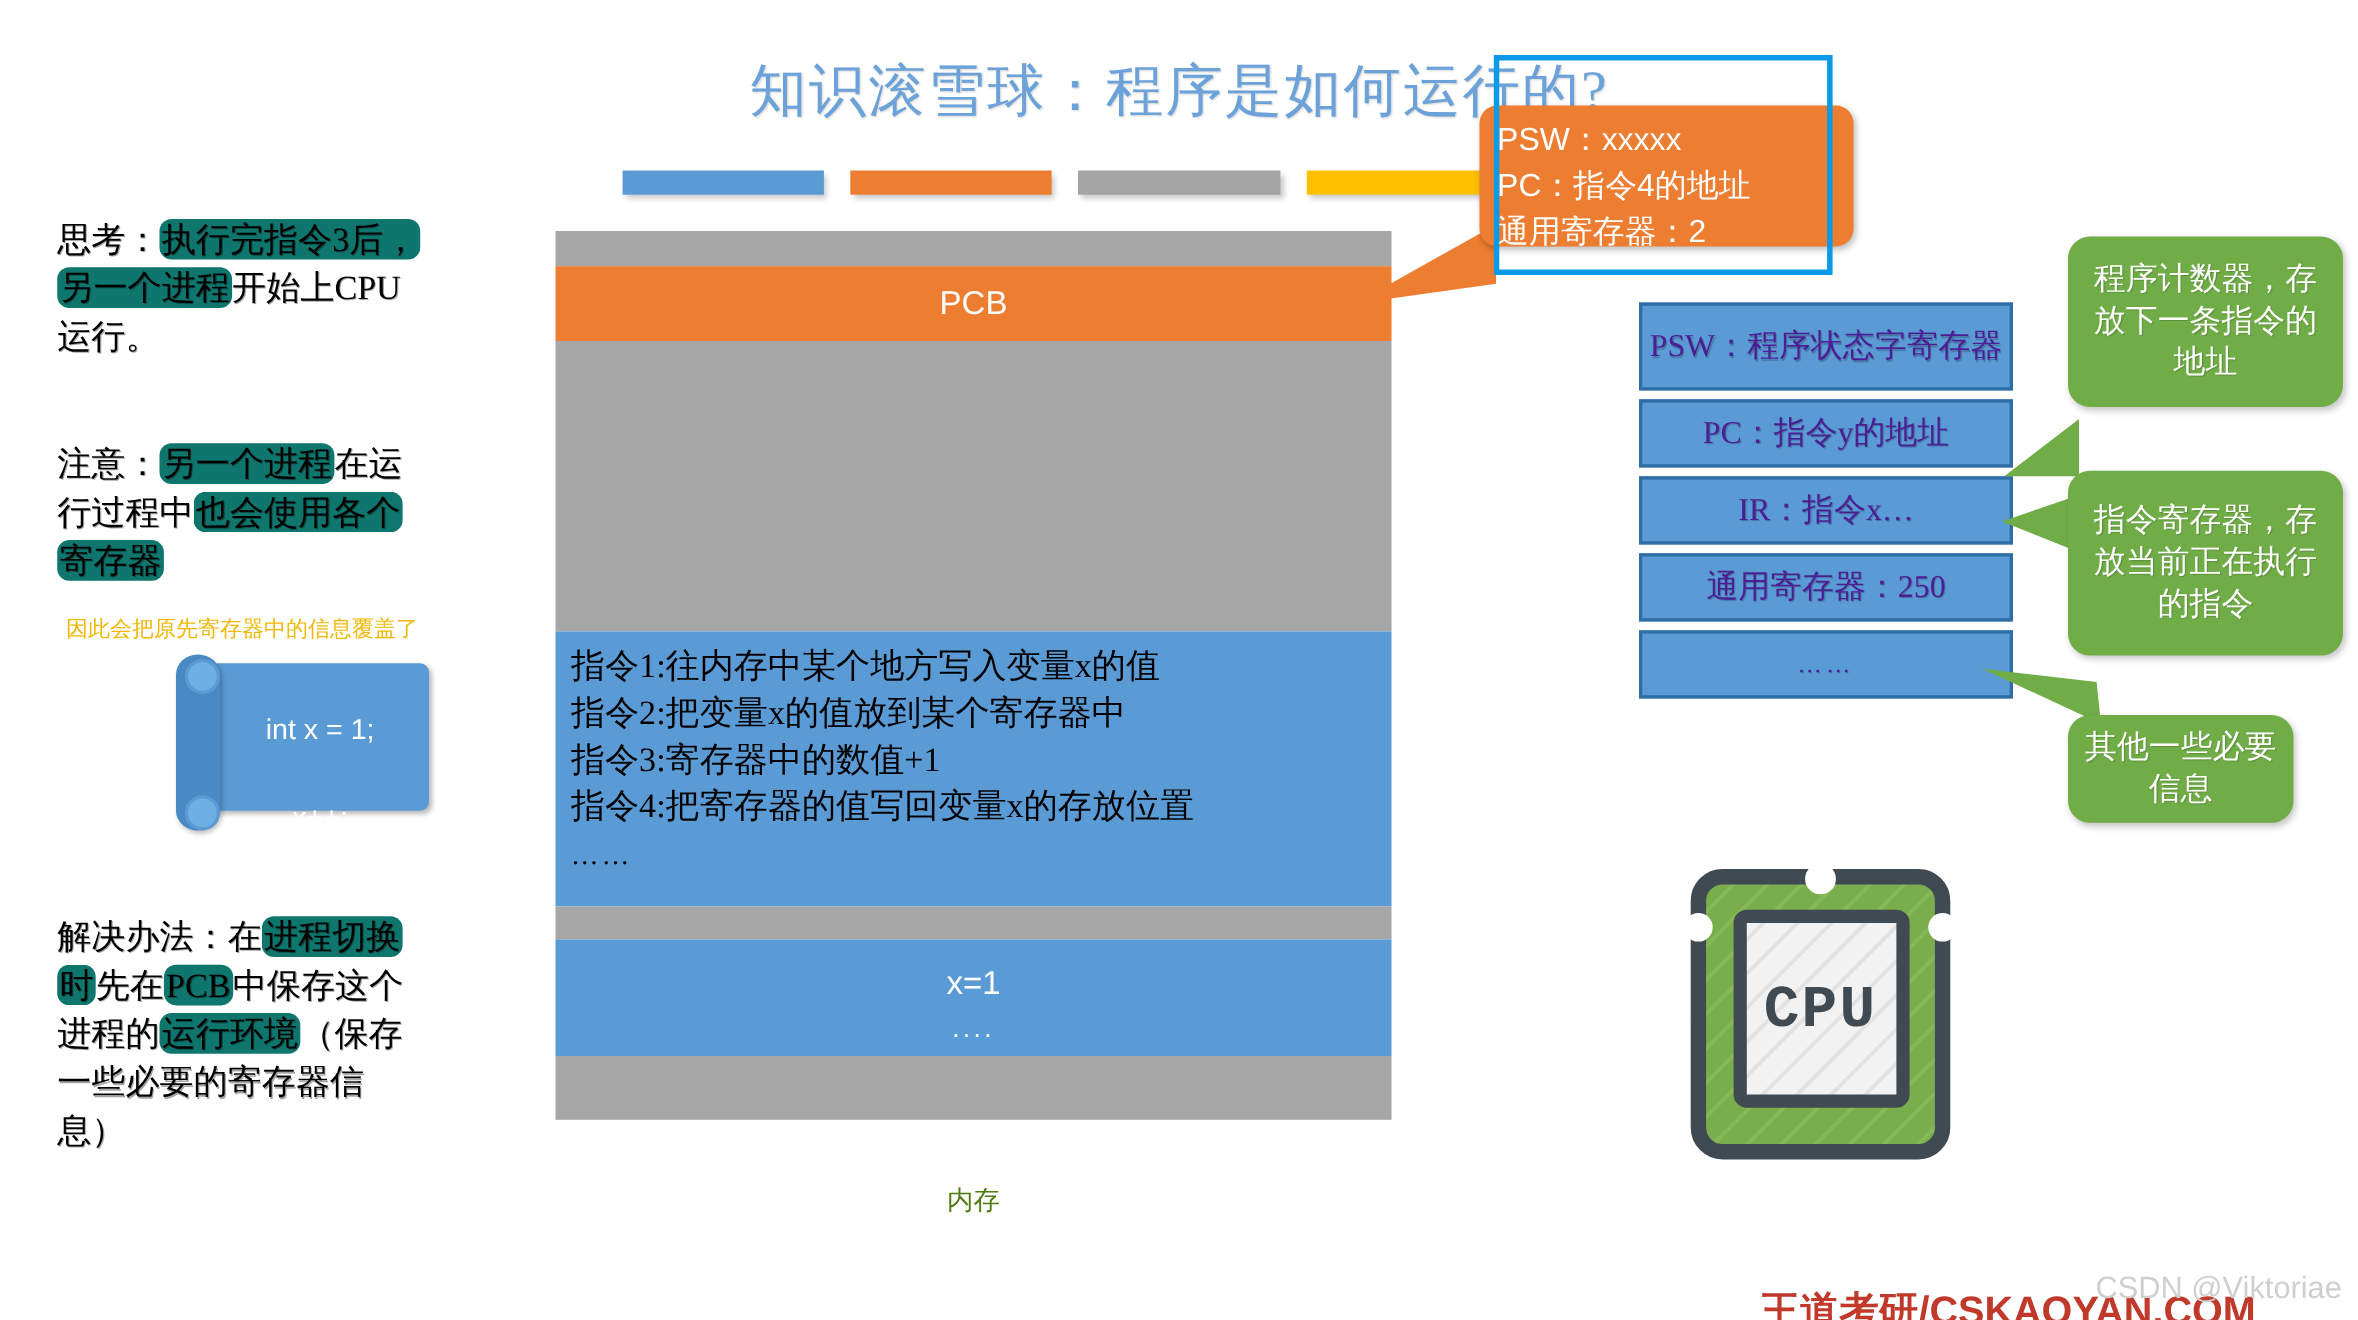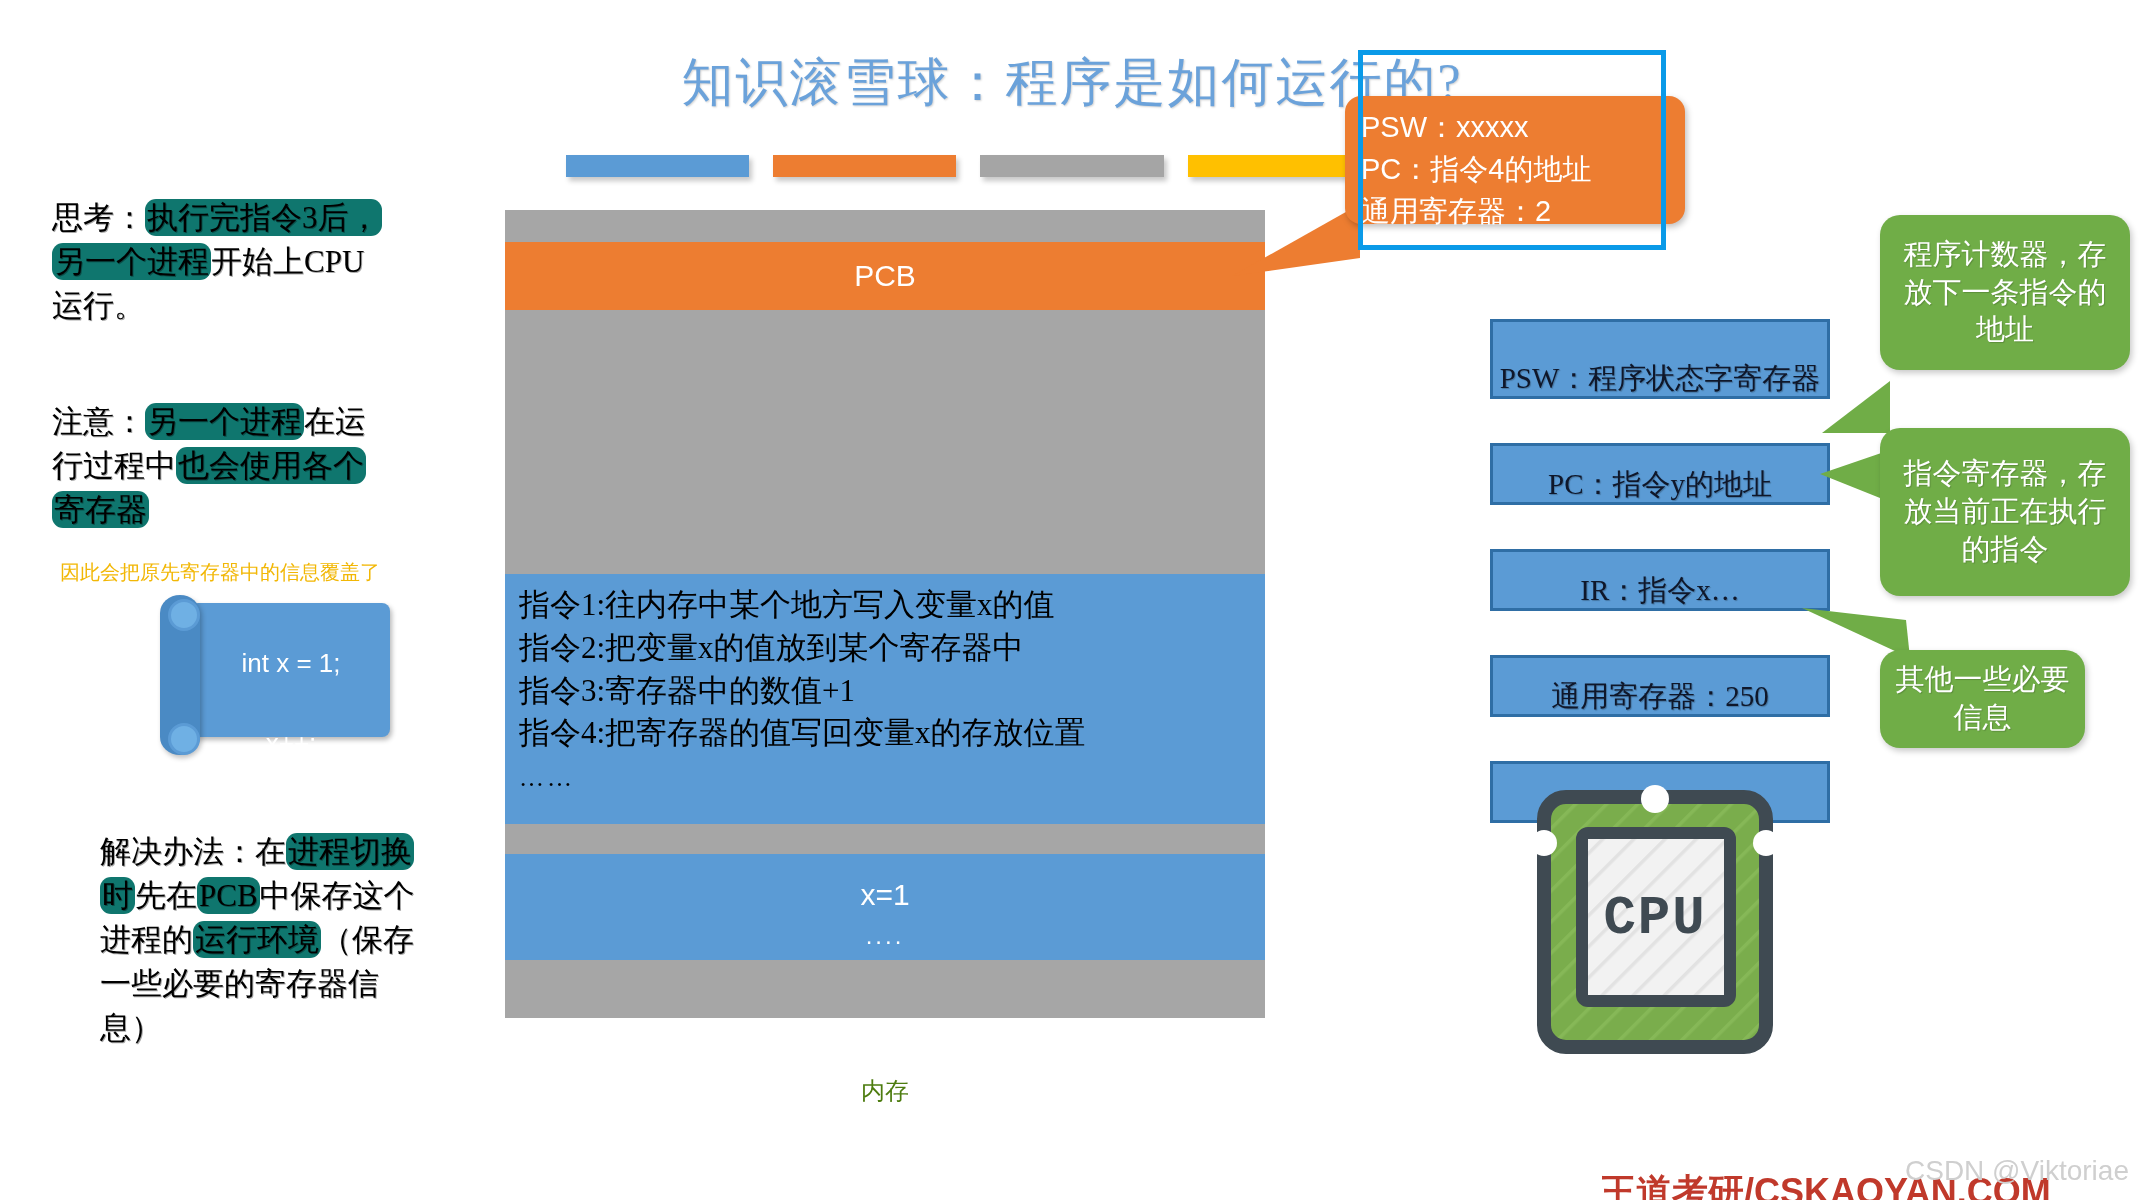--- a/index.html
+++ b/index.html
@@ -24,21 +24,21 @@
     font-size:31px;line-height:1.42;color:#000;
     font-family:"Liberation Serif","DejaVu Serif",serif;
     text-shadow:1px 1px 0 rgba(0,0,0,.35);
   }
   .hl{background:#0f766e;border-radius:11px;padding:1px 2px;box-decoration-break:clone;
       -webkit-box-decoration-break:clone;}
   #think{left:52px;top:196px;width:330px;}
   #notice{left:52px;top:400px;width:330px;}
   #note-yellow{left:60px;top:560px;width:430px;font-size:20px;color:#f2b705;
      font-family:"Liberation Sans","DejaVu Sans",sans-serif;text-shadow:none;line-height:1.2;}
-  #solution{left:52px;top:830px;width:340px;margin-left:48px;}
+  #solution{left:52px;top:830px;width:340px;}
 
   
   #scroll-wrap{left:160px;top:595px;width:230px;height:165px;}
   .scroll-body{position:absolute;left:32px;top:8px;width:198px;height:134px;background:#5b9bd5;
       border-radius:6px 8px 8px 6px;box-shadow:2px 3px 5px rgba(0,0,0,.28);}
   .scroll-spine{position:absolute;left:0px;top:0px;width:40px;height:160px;background:#4a8ac4;
       border-radius:20px/18px;box-shadow:2px 3px 5px rgba(0,0,0,.25);}
   .scroll-curl{position:absolute;left:8px;top:4px;width:26px;height:26px;border-radius:50%;
       background:#6fb0e4;border:3px solid #5b9bd5;}
   .scroll-curl2{position:absolute;left:8px;top:128px;width:26px;height:26px;border-radius:50%;
@@ -68,23 +68,23 @@
     border-radius:16px;box-shadow:2px 3px 6px rgba(0,0,0,.25);}
   #orange-callout .oline{color:#fff;font-size:29px;line-height:1.45;padding-left:16px;
     font-family:"Liberation Sans","DejaVu Sans",sans-serif;white-space:nowrap;}
   #orange-tail{left:1230px;top:200px;width:130px;height:80px;}
   #blue-frame{left:1358px;top:50px;width:298px;height:190px;border:5px solid #0a9ae8;
     background:transparent;}
 
   
   #registers{left:1490px;top:275px;width:340px;}
   .reg{background:#5b9bd5;border:3px solid #2f6ea5;margin-bottom:8px;
-       display:flex;align-items:flex-end;justify-content:center;
-       color:#0f172a;font-size:29px;text-align:center;box-sizing:border-box;
-       text-shadow:1px 1px 1px rgba(0,0,0,.25);line-height:1.25;margin-top:44px;}
+       display:flex;align-items:center;justify-content:center;
+       color:#4c1d95;font-size:29px;text-align:center;box-sizing:border-box;
+       text-shadow:1px 1px 1px rgba(0,0,0,.25);line-height:1.25;}
   .reg.dots{font-size:22px;letter-spacing:4px;}
 
   
   .gcall{background:#70ad47;border-radius:20px;color:#fff;
     display:flex;align-items:center;justify-content:center;text-align:center;
     font-size:29px;line-height:1.3;box-sizing:border-box;padding:8px 14px;
     box-shadow:2px 3px 6px rgba(0,0,0,.22);text-shadow:1px 1px 1px rgba(0,0,0,.18);}
   #gcall1{left:1880px;top:215px;width:250px;height:155px;}
   #gcall2{left:1880px;top:428px;width:250px;height:168px;}
   #gcall3{left:1880px;top:650px;width:205px;height:98px;}

